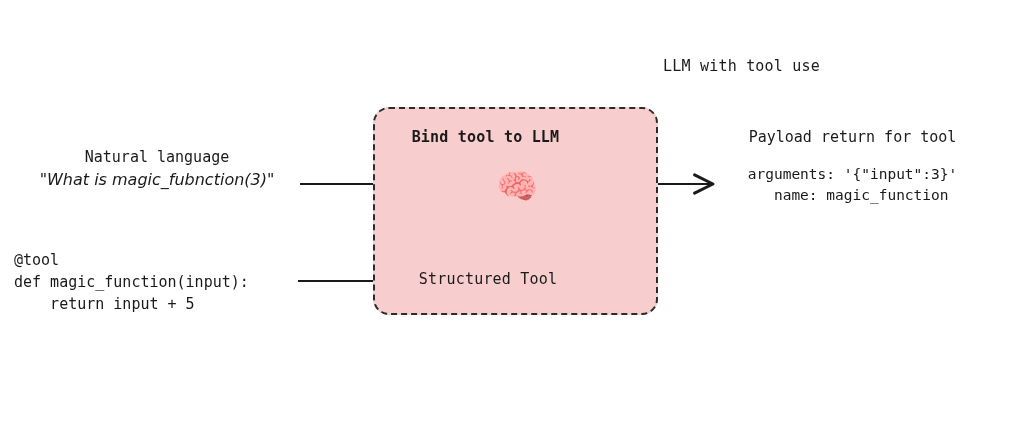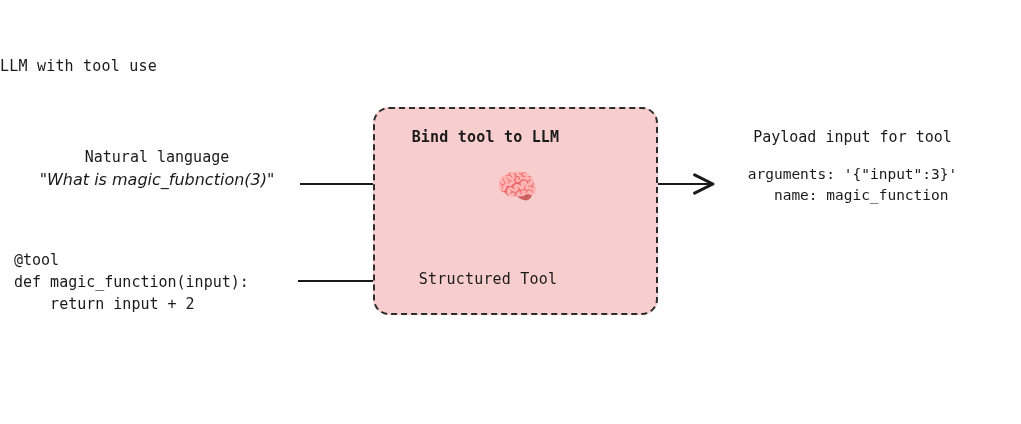--- a/index.html
+++ b/index.html
@@ -35,21 +35,21 @@
     border-radius: 16px;
     box-sizing: border-box;
     z-index: 1;
   }
 
   
   .diagram-title {
     left: 0;
     top: 57px;
     width: 820px;
-    text-align: left;
+    text-align: right;
     font-size: 15px;
     letter-spacing: 0.2px;
     z-index: 4;
   }
   .box-heading {
     left: 373px;
     top: 128px;
     width: 225px;
     text-align: center;
     font-size: 15px;
@@ -159,18 +159,18 @@
 <div class="abs brain-icon">🧠</div>
 
 <div class="abs structured-tool">Structured Tool</div>
 
 <div class="abs left-heading">Natural language</div>
 
 <div class="abs handwritten-quote">"What is magic_fubnction(3)"</div>
 
 <div class="abs code-block">@tool
 def magic_function(input):
-    return input + 2</div>
+    return input + 5</div>
 
-<div class="abs right-heading">Payload input for tool</div>
+<div class="abs right-heading">Payload return for tool</div>
 
 <div class="abs payload-block">arguments: '{"input":3}'
   name: magic_function</div>
 
 </body></html>

